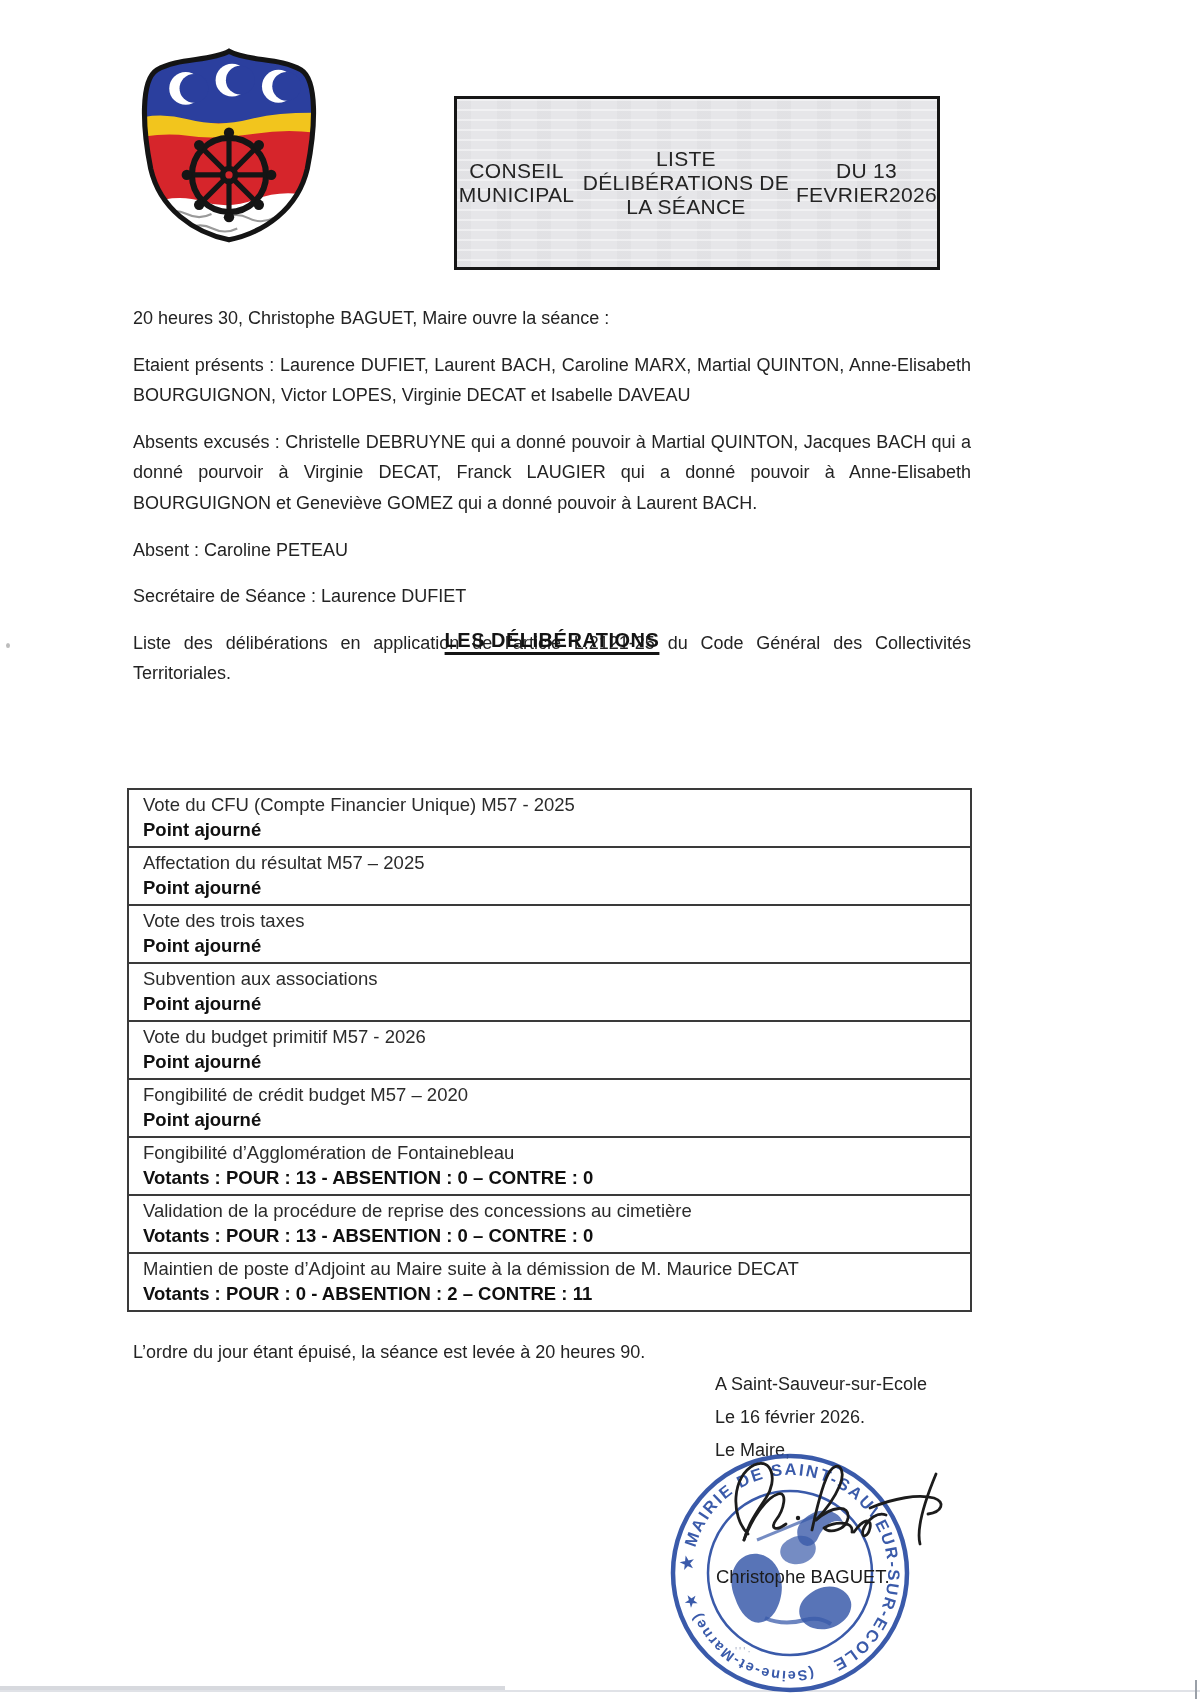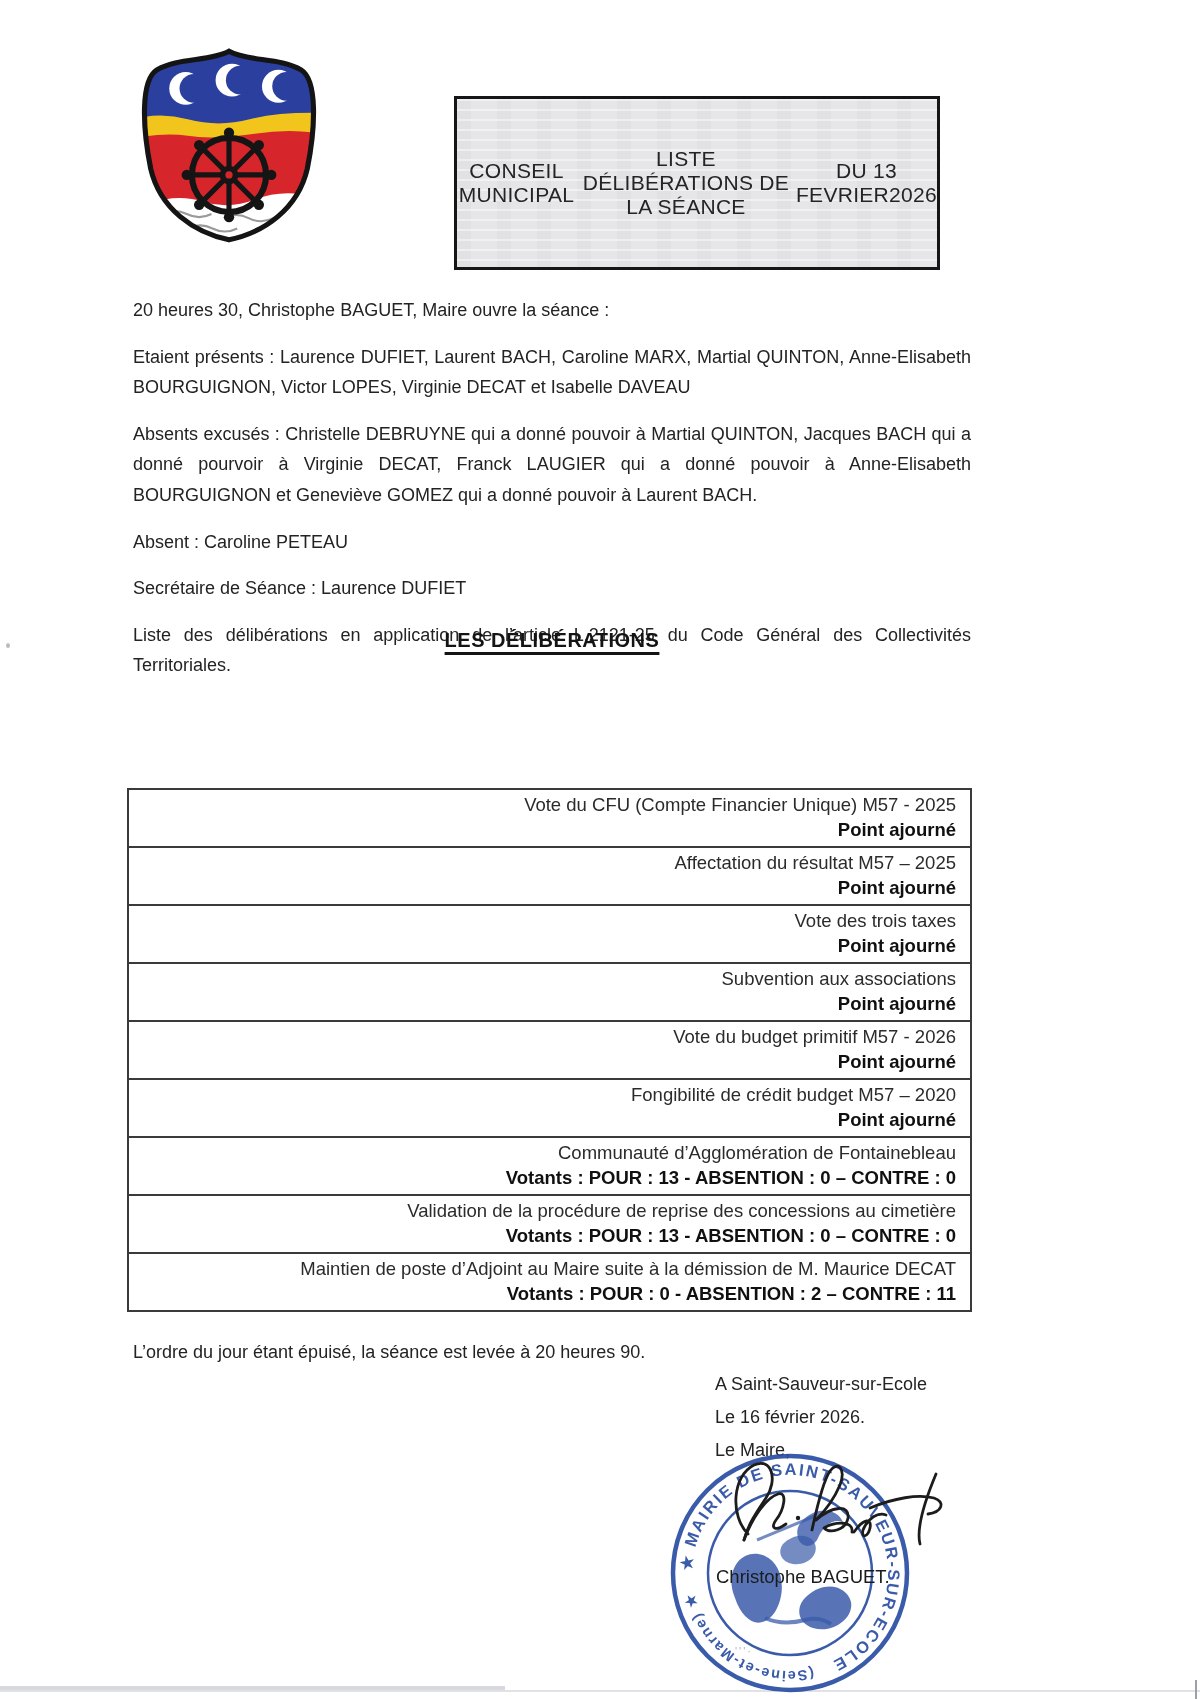--- a/index.html
+++ b/index.html
@@ -13,33 +13,33 @@
   .headerbox{
     position:absolute;left:454px;top:96px;width:480px;height:168px;
     border:3px solid #161616;background:#e6e6e9;
     background-image:repeating-linear-gradient(180deg,rgba(255,255,255,.45) 0 2px,rgba(0,0,0,0) 2px 10px),
                      repeating-linear-gradient(90deg,rgba(0,0,0,.02) 0 14px,rgba(0,0,0,0) 14px 40px);
     display:flex;flex-direction:row;justify-content:space-evenly;align-items:center;
     font-size:21px;color:#242424;letter-spacing:.3px;text-align:center;
   }
   
   .bodytext{position:absolute;left:133px;top:291px;width:838px;font-size:18px;line-height:1.7;color:#232323;}
-  .bodytext p{margin:4px 0 16px 0;}
+  .bodytext p{margin:12px 0 16px 0;}
   .just{text-align:justify;}
   .section-title{
     position:absolute;left:133px;top:629px;width:838px;text-align:center;
     font-size:20px;font-weight:bold;color:#141414;letter-spacing:.5px;
   }
   .section-title span{text-decoration:underline;text-decoration-thickness:2.5px;text-underline-offset:5px;}
   
   .delib-table{
     position:absolute;left:127px;top:788px;width:845px;
     border:2px solid #3a3a3a;box-sizing:border-box;background:#fff;
   }
-  .delib-row{border-top:2px solid #3a3a3a;padding:2px 14px 4px 2px;text-align:right;
+  .delib-row{border-top:2px solid #3a3a3a;padding:2px 14px 4px 14px;text-align:left;
     font-size:18.5px;line-height:25px;color:#2b2b2b;}
   .delib-row:first-child{border-top:none;}
   .delib-result{font-weight:bold;color:#101010;}
   
   .closing{position:absolute;left:133px;top:1342px;width:838px;font-size:18px;color:#232323;}
   .sig-place{position:absolute;left:715px;top:1374px;font-size:18px;color:#232323;z-index:1;}
   .sig-date{position:absolute;left:715px;top:1407px;font-size:18px;color:#232323;z-index:1;}
   .sig-title{position:absolute;left:715px;top:1440px;font-size:18px;color:#232323;z-index:1;}
   .sig-name{position:absolute;left:716px;top:1566px;font-size:18.5px;color:#1b1b1b;z-index:3;}
   .stamp{position:absolute;left:664px;top:1448px;width:252px;height:250px;z-index:2;opacity:.92;}
@@ -146,21 +146,21 @@
       </div>
       <div class="delib-row">
         <div class="delib-line">Vote du budget primitif M57 - 2026</div>
         <div class="delib-result">Point ajourné</div>
       </div>
       <div class="delib-row">
         <div class="delib-line">Fongibilité de crédit budget M57 – 2020</div>
         <div class="delib-result">Point ajourné</div>
       </div>
       <div class="delib-row">
-        <div class="delib-line">Communauté d’Agglomération de Fontainebleau</div>
+        <div class="delib-line">Fongibilité d’Agglomération de Fontainebleau</div>
         <div class="delib-result">Votants : POUR : 13 - ABSENTION : 0 – CONTRE : 0</div>
       </div>
       <div class="delib-row">
         <div class="delib-line">Validation de la procédure de reprise des concessions au cimetière</div>
         <div class="delib-result">Votants : POUR : 13 - ABSENTION : 0 – CONTRE :  0</div>
       </div>
       <div class="delib-row">
         <div class="delib-line">Maintien de poste d’Adjoint au Maire suite à la démission de M. Maurice DECAT</div>
         <div class="delib-result">Votants : POUR : 0 - ABSENTION : 2 – CONTRE :  11</div>
       </div>

